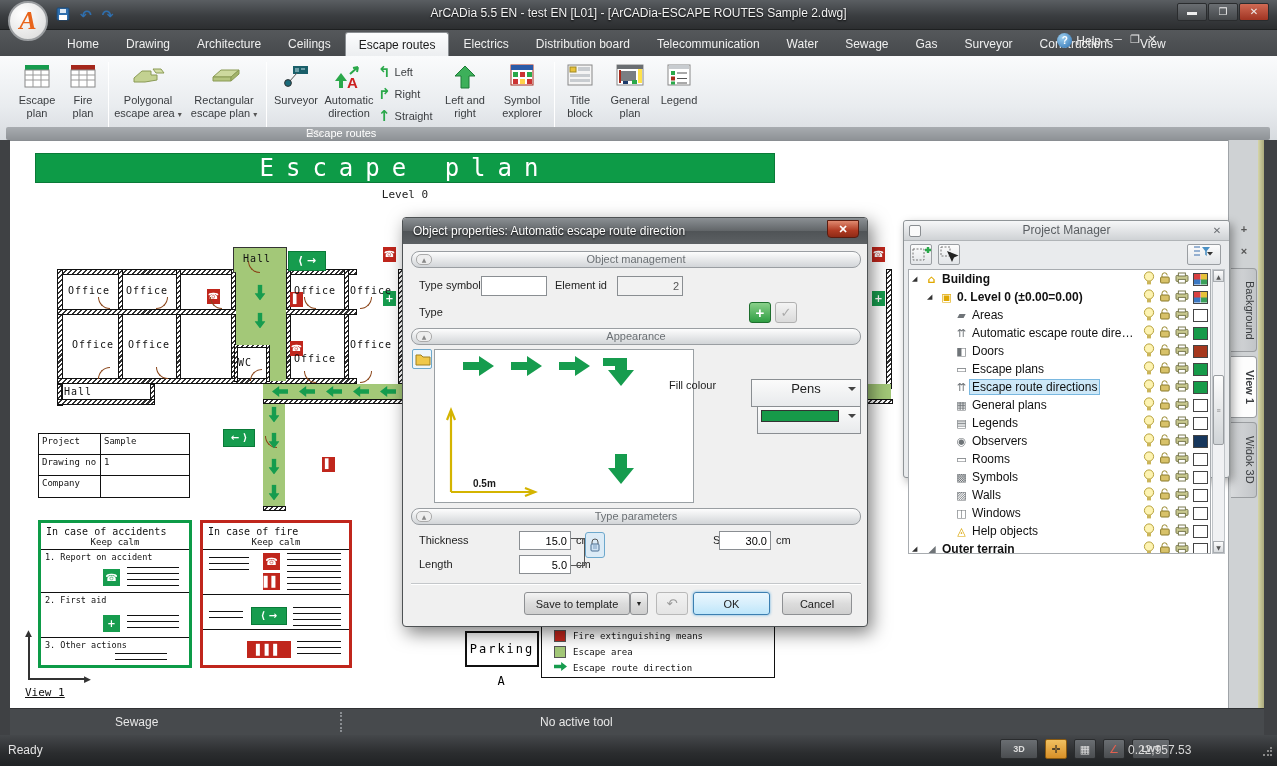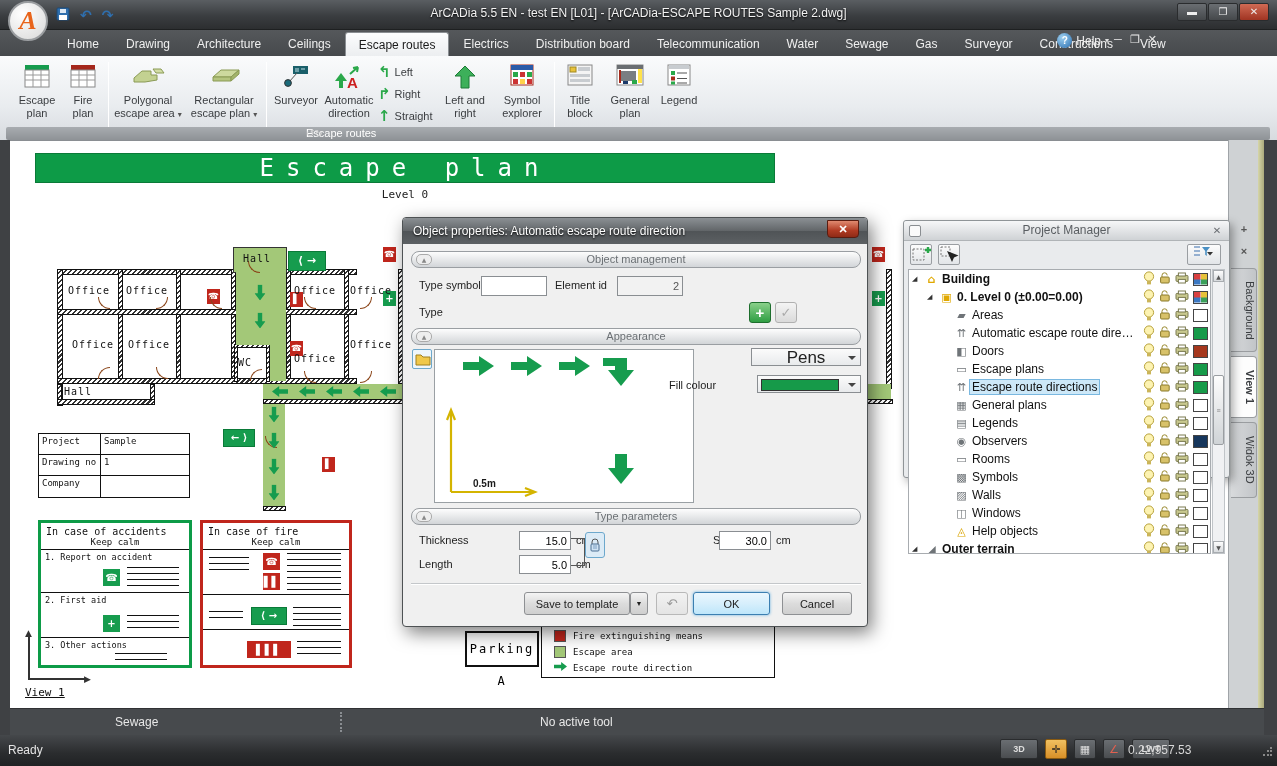--- a/index.html
+++ b/index.html
@@ -78,21 +78,21 @@
 .dinput{position:absolute;height:20px;border:1px solid #8a8e92;background:#fff;font-size:11px;padding:0 3px;font-family:"Liberation Sans",sans-serif;}
 .dinput.num{text-align:right;}
 .dinput:disabled{background:#f2f2f2;color:#555;}
 .dbtn{position:absolute;height:23px;background:linear-gradient(#f4f4f4,#dcdcdc 50%,#cfcfcf);border:1px solid #8e9093;border-radius:3px;font-size:11px;color:#222;text-align:center;cursor:pointer;}
 .dbtn.blue{background:linear-gradient(#eaf6fd,#d7effc 50%,#bee6fa);border:1px solid #3c7fb1;box-shadow:0 0 3px #66b0e0;}
 .dbtn:disabled,.dbtn.dis{color:#9a9a9a;background:linear-gradient(#f2f2f2,#e4e4e4);border-color:#b8b8b8;box-shadow:none;}
 #type-combo-arrow{position:absolute;right:1px;top:1px;width:16px;height:16px;background:linear-gradient(#fafafa,#dcdfe2);border-left:1px solid #aaa;font-size:7px;text-align:center;line-height:16px;color:#333;}
 .sqbtn{position:absolute;width:22px;height:21px;border-radius:3px;text-align:center;cursor:pointer;}
 #preview{position:absolute;left:31px;top:131px;width:260px;height:154px;background:#fff;border:1px solid #9aa0a4;}
 #folder-btn{position:absolute;left:9px;top:131px;width:20px;height:20px;background:#eef6fb;border:1px solid #6da8cc;border-radius:2px;}
-.combo{position:absolute;height:18px;border:1px solid #8a8e92;background:linear-gradient(#fbfbfb,#e8eaec);font-size:17px;text-align:center;line-height:18px;color:#222;cursor:pointer;}
+.combo{position:absolute;height:28px;border:1px solid #8a8e92;background:linear-gradient(#fbfbfb,#e8eaec);font-size:13px;text-align:center;line-height:18px;color:#222;cursor:pointer;margin-top:31px;}
 .combo .ar{position:absolute;right:4px;top:7px;width:0;height:0;border:4px solid transparent;border-top-color:#444;}
 #fill-combo .sw{position:absolute;left:3px;top:3px;width:78px;height:12px;border:1px solid #333;}
 #bracket{position:absolute;left:168px;top:320px;width:14px;height:28px;border:1px solid #555;border-left:none;}
 #link-btn{position:absolute;left:182px;top:314px;width:20px;height:26px;background:#dcebf6;border:1px solid #6da8cc;border-radius:3px;text-align:center;}
 #dlg-hr{position:absolute;left:8px;top:365px;width:450px;border-top:1px solid #c4c7ca;border-bottom:1px solid #fff;}
 
 #pm{position:absolute;left:903px;top:220px;width:327px;height:258px;background:#e9ebed;border:1px solid #8f9497;border-radius:3px;box-shadow:3px 4px 10px rgba(0,0,0,.35);z-index:10;}
 #pm-title{height:20px;background:linear-gradient(#f6f7f8,#cfd2d5);border-bottom:1px solid #b0b4b7;border-radius:3px 3px 0 0;color:#5a5e62;font-size:12px;text-align:center;line-height:19px;}
 #pm-min{position:absolute;left:5px;top:4px;width:12px;height:12px;border:1px solid #8a8e92;background:#fafafa;border-radius:2px;}
 #pm-close{position:absolute;right:5px;top:3px;width:14px;height:14px;color:#6a6e72;font-size:10px;text-align:center;line-height:14px;cursor:pointer;}

